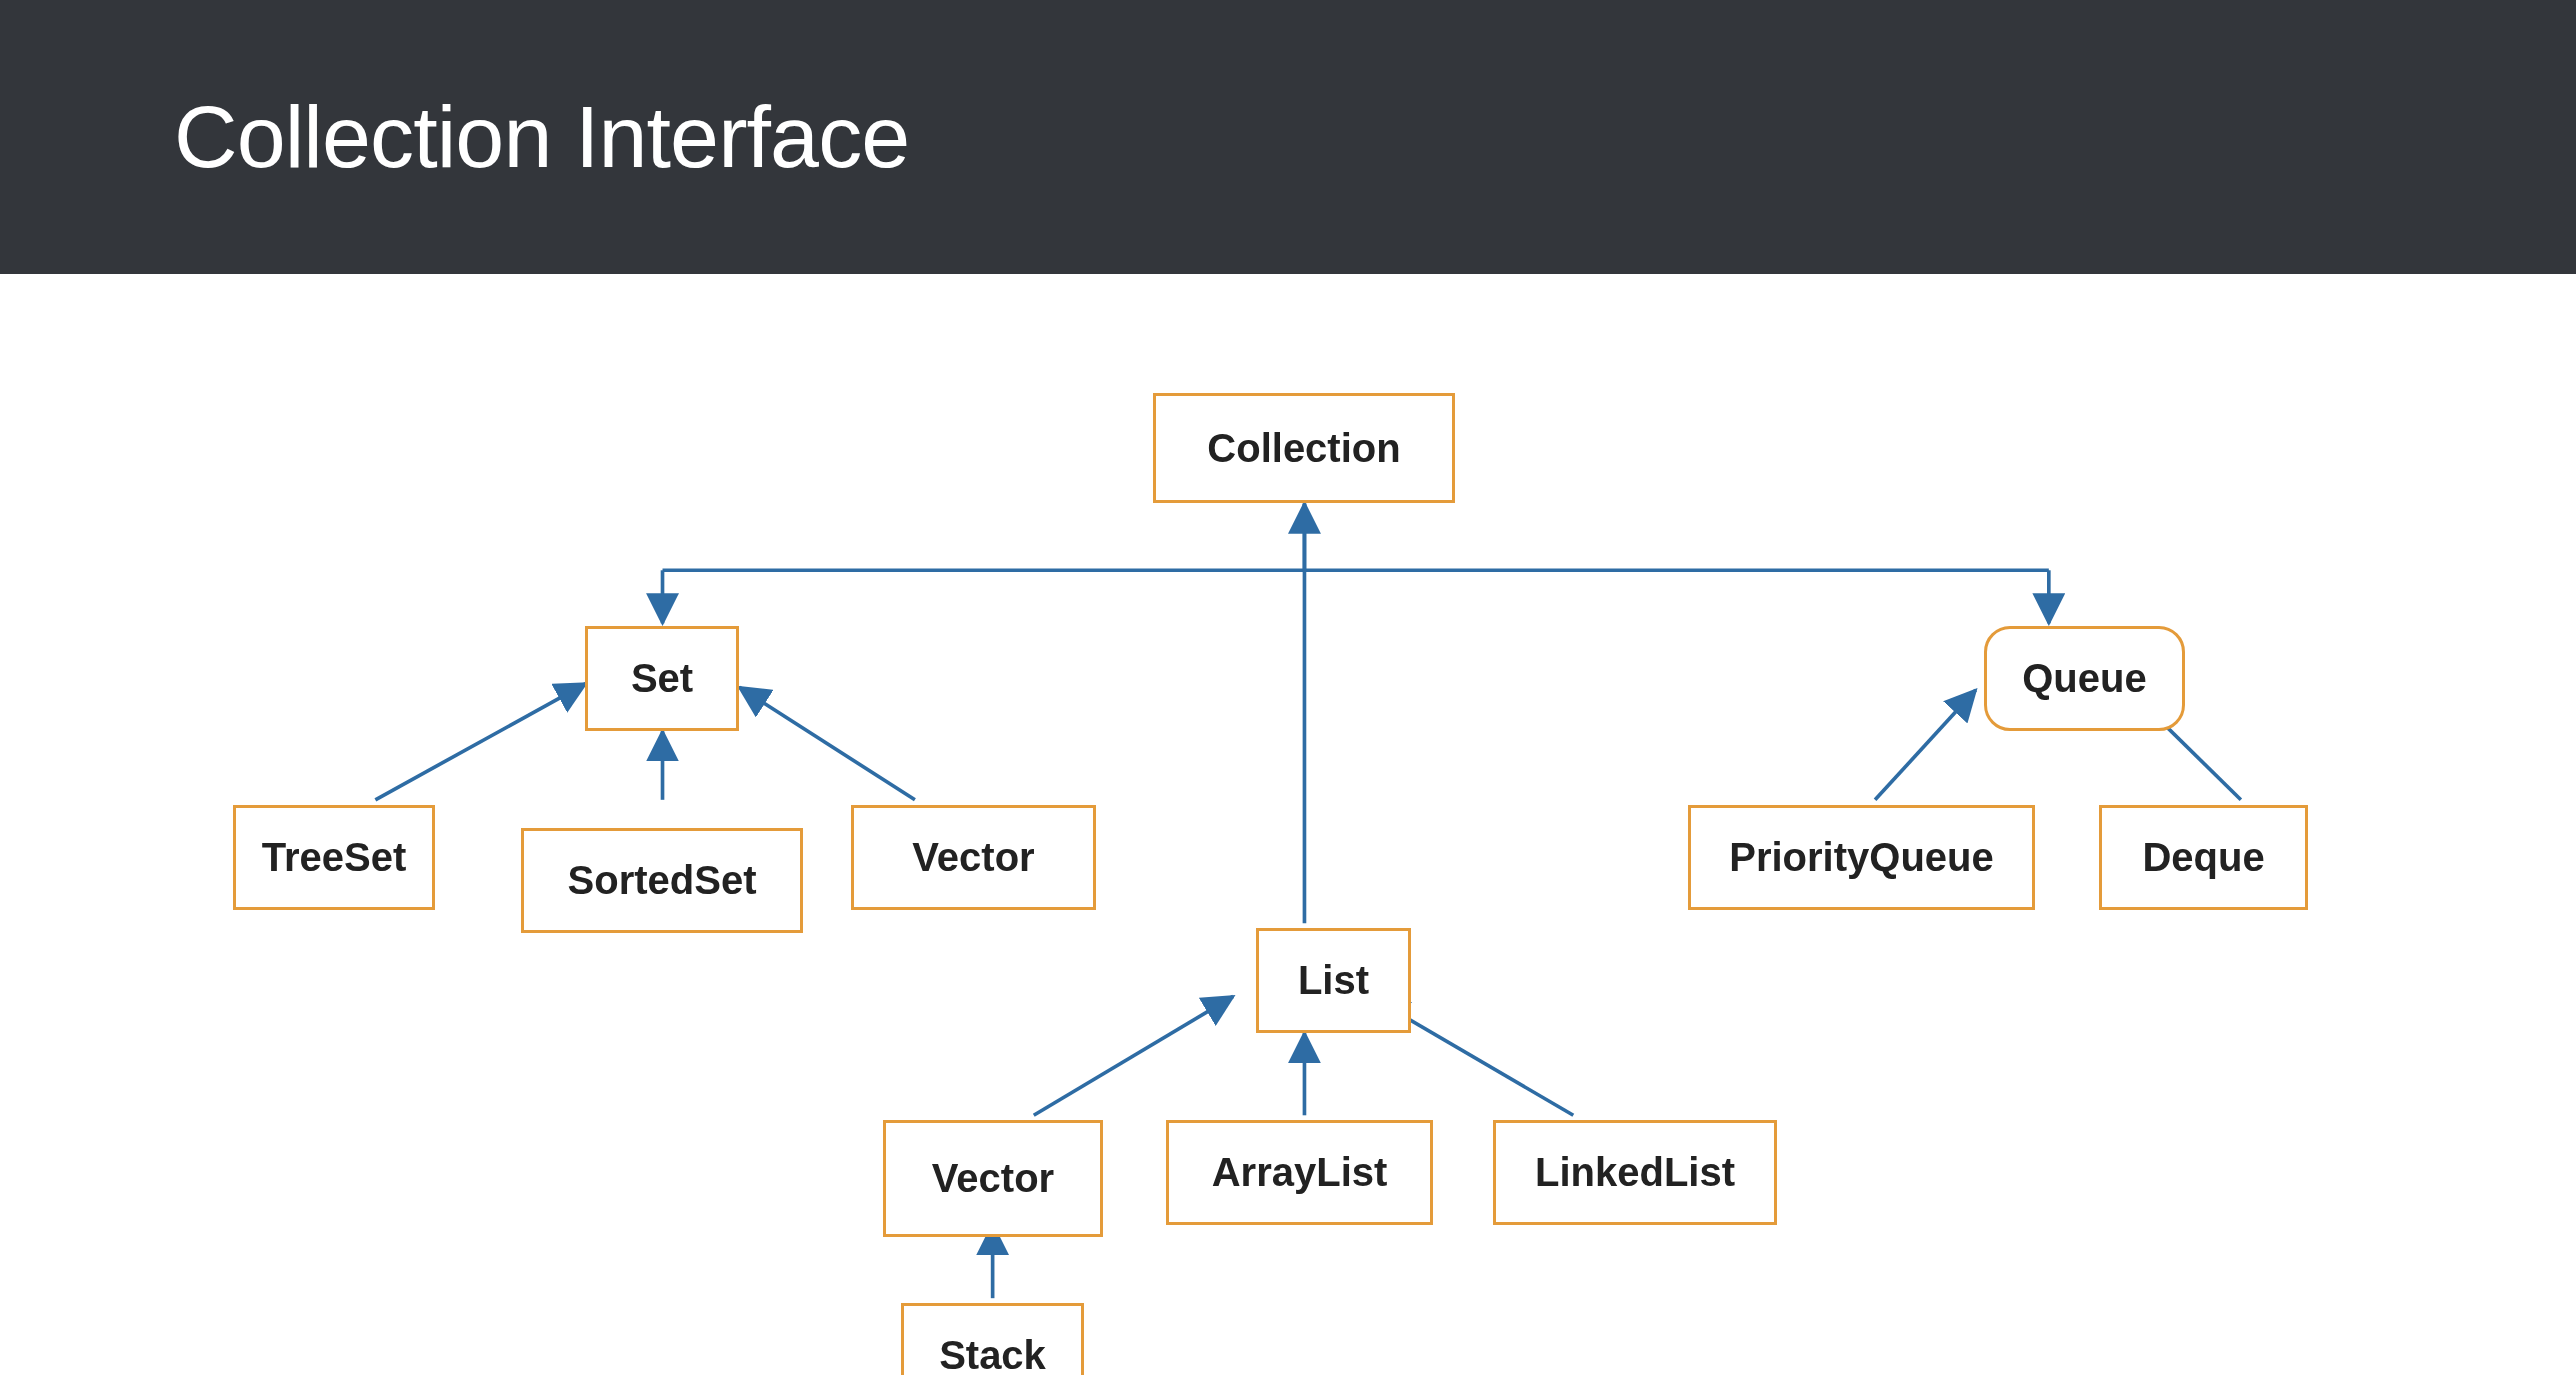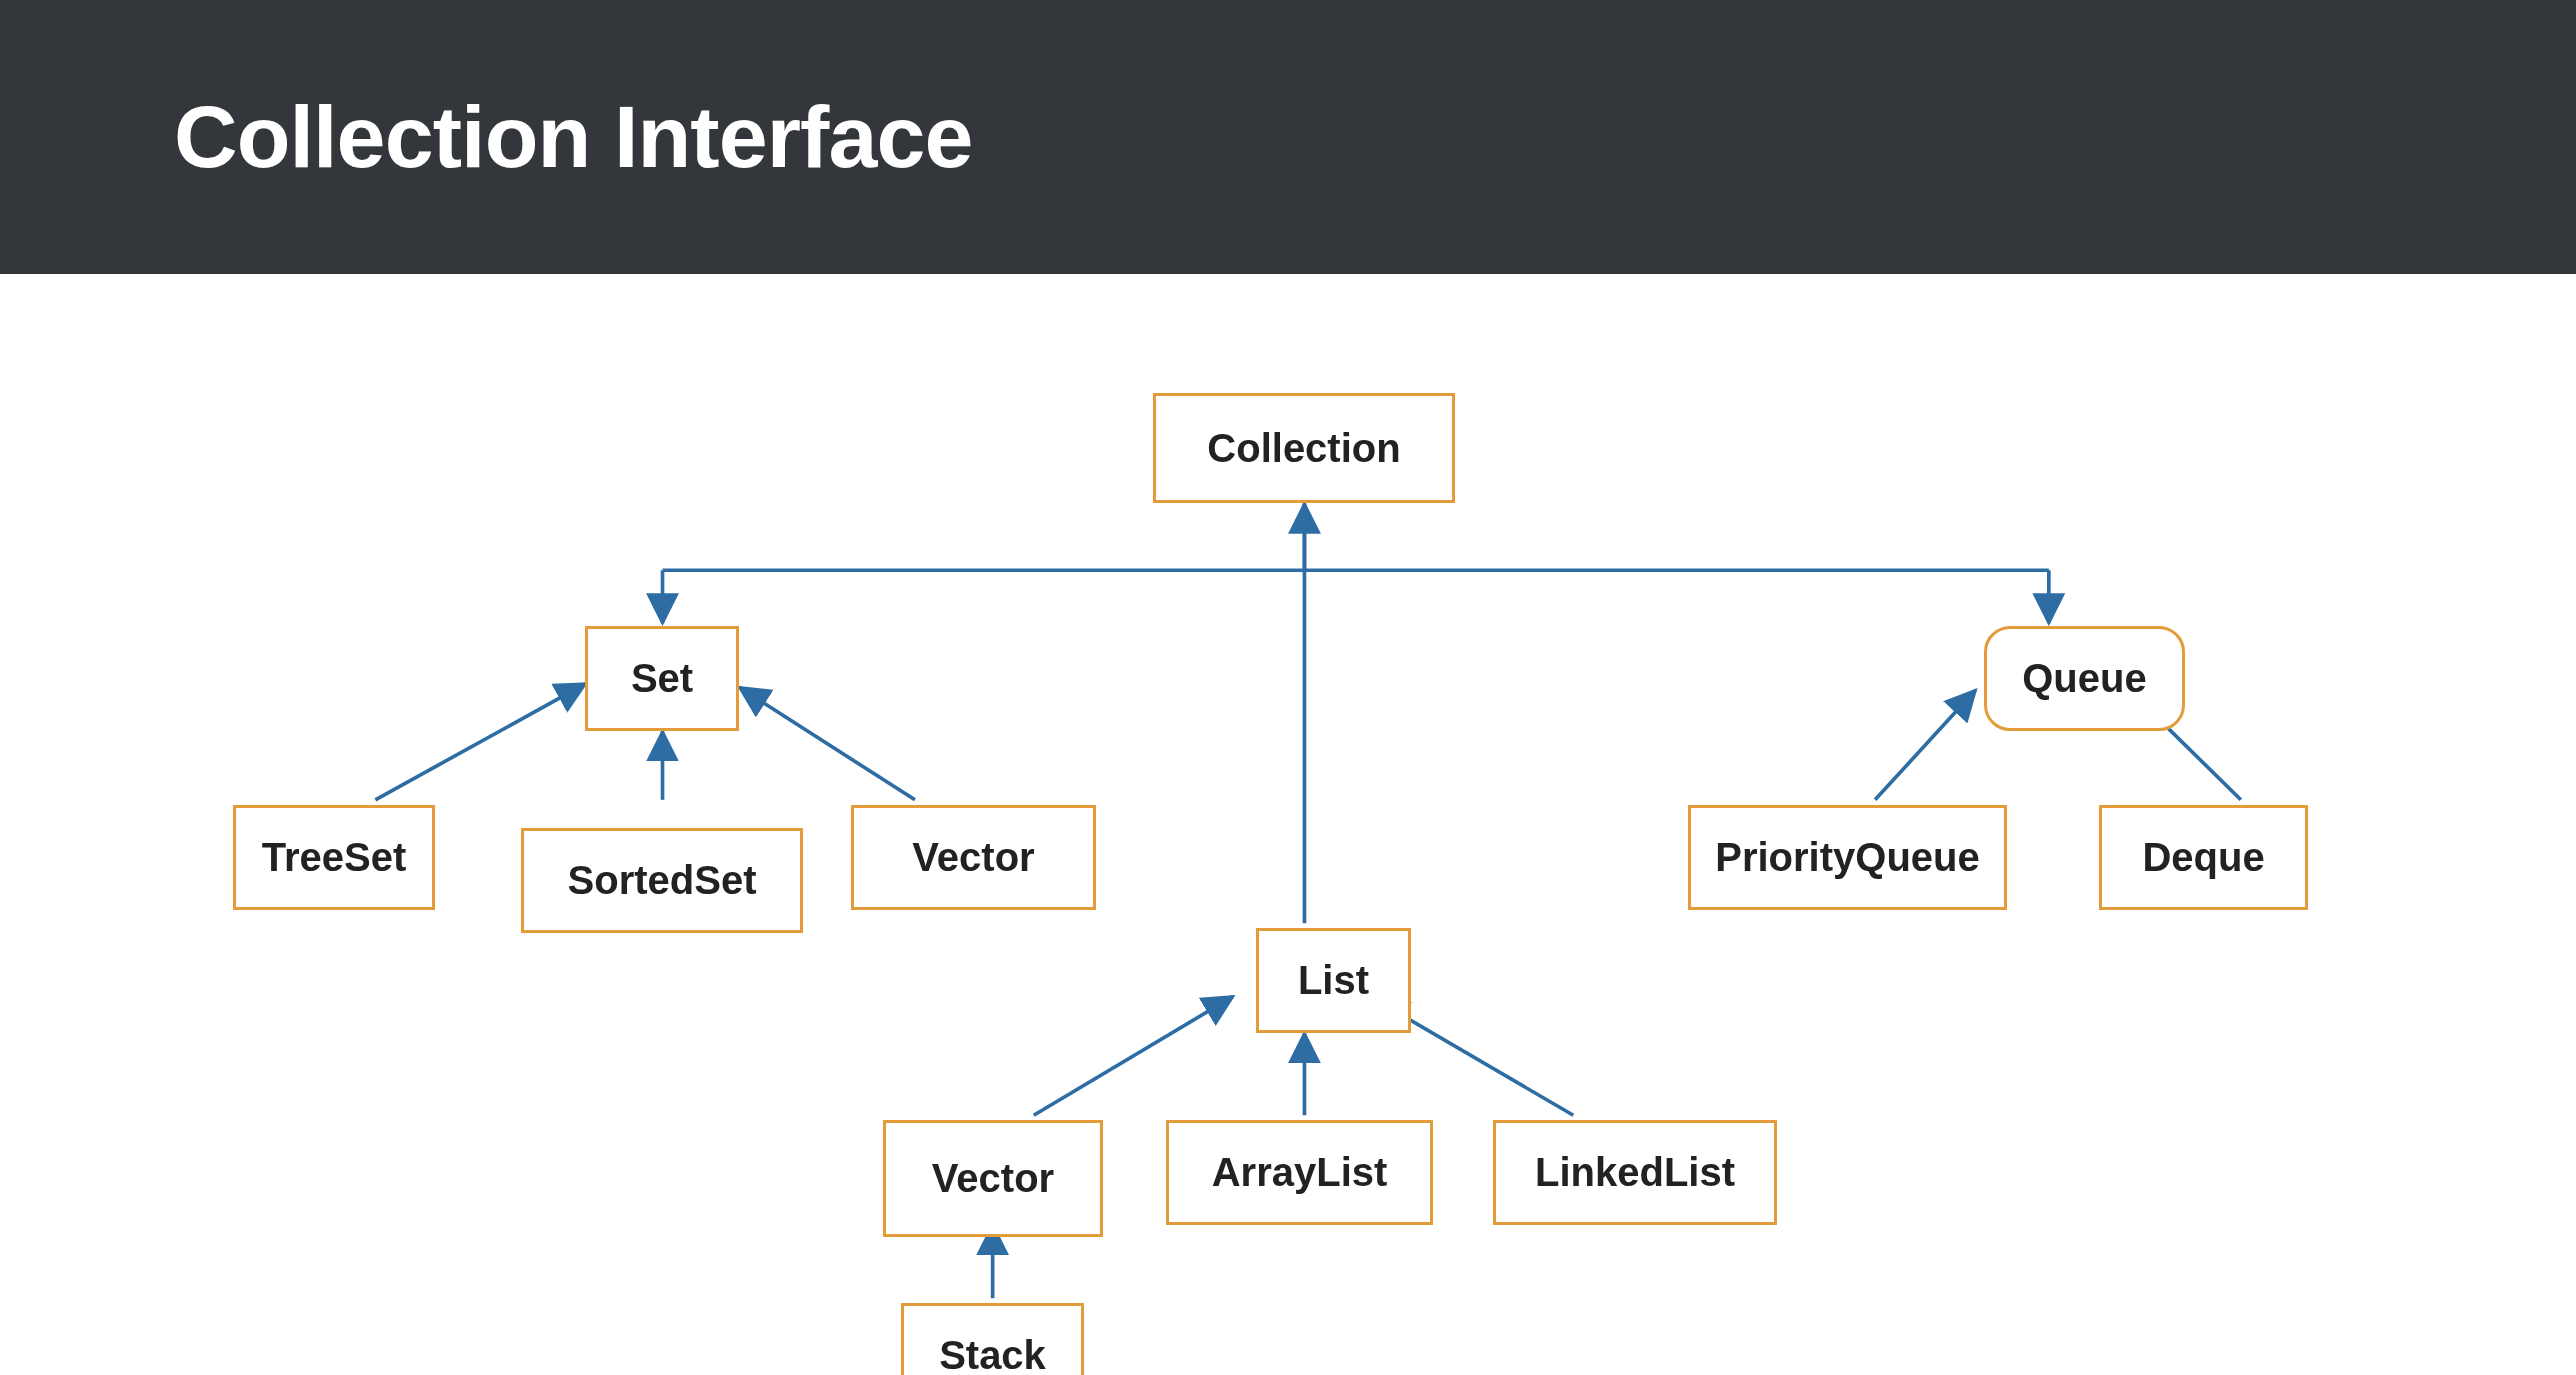--- a/index.html
+++ b/index.html
@@ -16,21 +16,21 @@
     height: 274px;
     background: #33363b;
     display: flex;
     align-items: center;
     padding-left: 174px;
     box-sizing: border-box;
   }
   .header h1 {
     color: #ffffff;
     font-size: 88px;
-    font-weight: 700;
+    font-weight: 400;
     margin: 0;
     letter-spacing: -0.9px;
   }
   .canvas {
     position: relative;
     width: 100%;
     height: 1101px;
   }
   .node {
     position: absolute;
@@ -102,17 +102,17 @@
   <div class="node" style="left:233px; top:531px; width:202px; height:105px;">TreeSet</div>
   <div class="node" style="left:521px; top:554px; width:282px; height:105px;">SortedSet</div>
   <div class="node" style="left:851px; top:531px; width:245px; height:105px;">Vector</div>
 
   <div class="node" style="left:883px; top:846px; width:220px; height:117px;">Vector</div>
   <div class="node" style="left:1166px; top:846px; width:267px; height:105px;">ArrayList</div>
   <div class="node" style="left:1493px; top:846px; width:284px; height:105px;">LinkedList</div>
 
   <div class="node" style="left:901px; top:1029px; width:183px; height:105px;">Stack</div>
 
-  <div class="node" style="left:1688px; top:531px; width:319px; height:105px;">PriorityQueue</div>
+  <div class="node" style="left:1688px; top:531px; width:347px; height:105px;">PriorityQueue</div>
   <div class="node" style="left:2099px; top:531px; width:209px; height:105px;">Deque</div>
 
 </div>
 
 
 </body></html>

